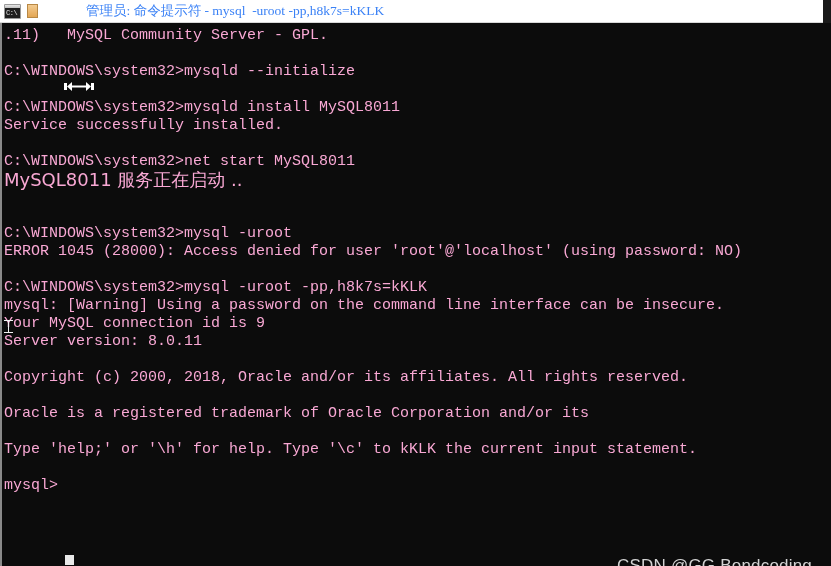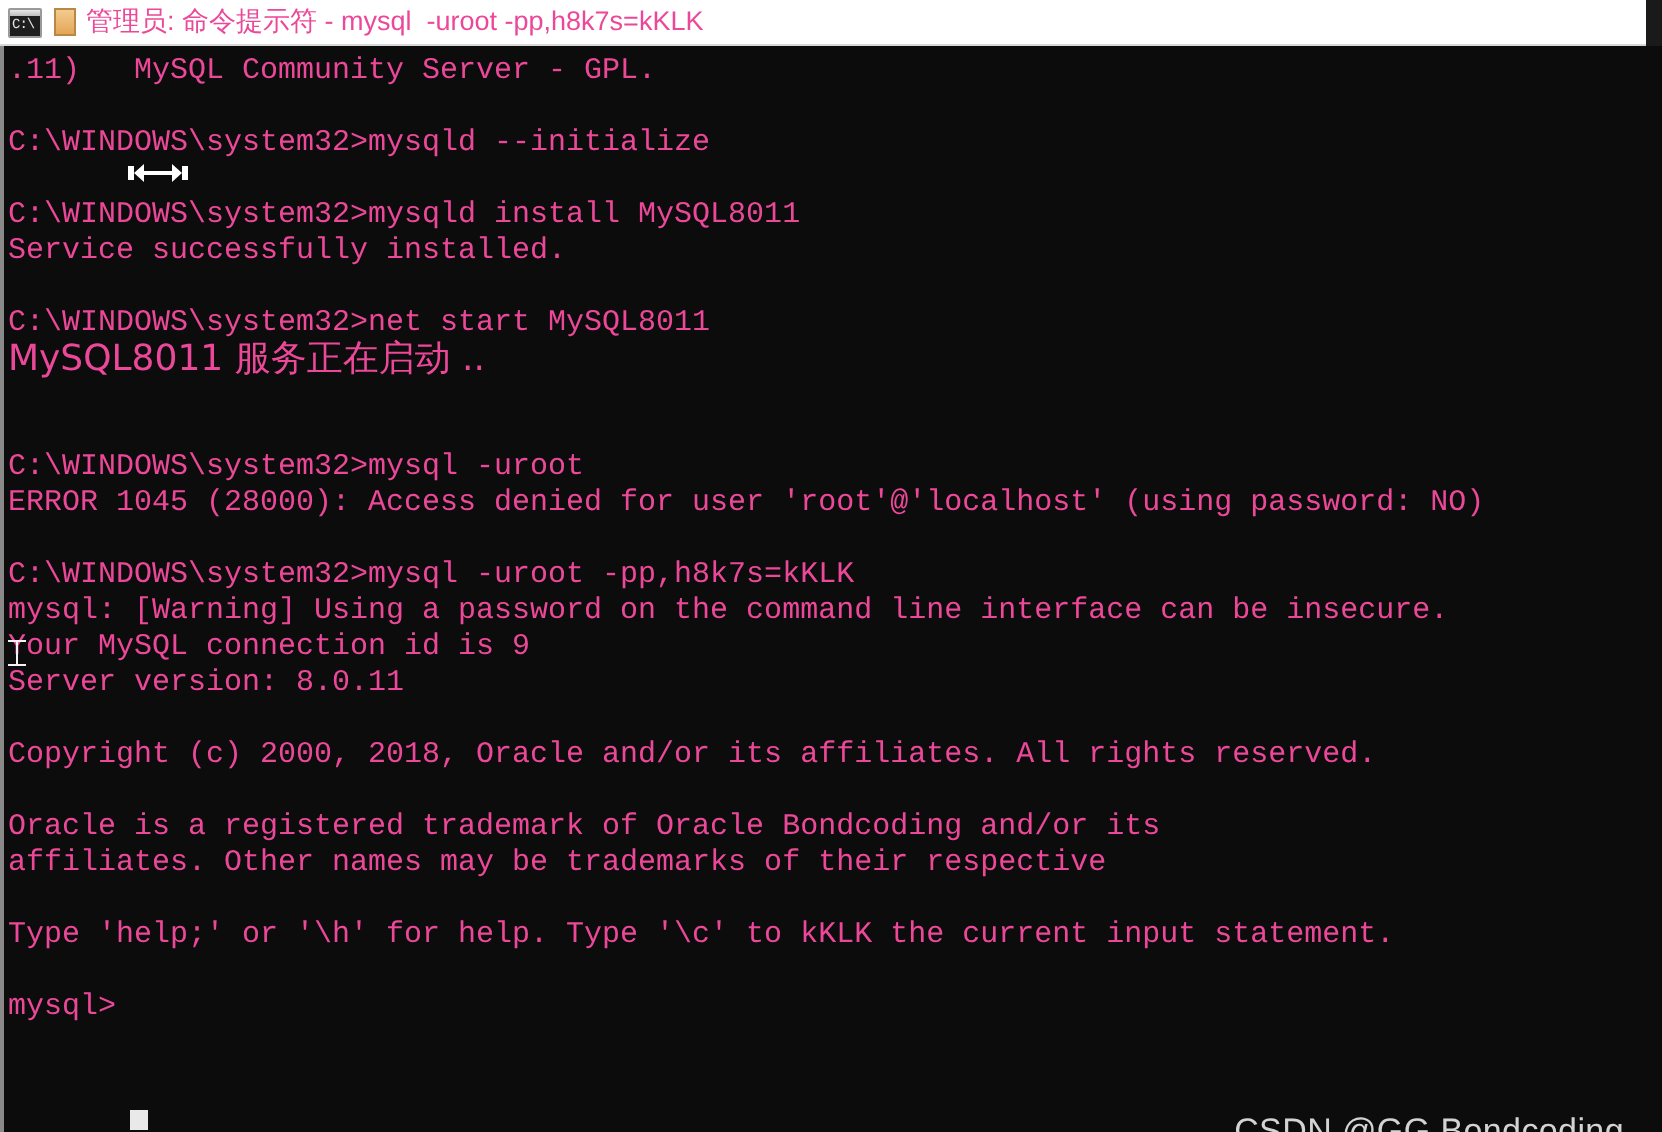--- a/index.html
+++ b/index.html
@@ -68,25 +68,26 @@
     width: 11px;
     height: 14px;
     flex: 0 0 auto;
     margin-right: 5px;
     background: linear-gradient(#f3c98b, #e2a24c);
     border: 1px solid #b5823a;
     box-sizing: border-box;
     opacity: 0.95;
   }
   #title-text {
-    font-family: Liberation Sans, sans-serif;
+    font-family: Liberation Serif, serif;
     font-size: 13.5px;
-    color: #ec4899;
+    color: #3b82f6;
     white-space: pre;
     line-height: 16px;
+    margin-left: 43px;
   }
 
   
   #console {
     position: absolute;
     left: 0;
     top: 23px;
     width: 831px;
     height: 543px;
     background: #0c0c0c;
@@ -95,21 +96,21 @@
     overflow: hidden;
   }
   #console-inner {
     position: relative;
     padding: 4px 0 0 2px;
   }
   .line {
     font-family: "Liberation Mono", "DejaVu Sans Mono", monospace;
     font-size: 15px;
     line-height: 18px;
-    color: #ec4899;
+    color: #f9a8d4;
     white-space: pre;
     height: 18px;
     letter-spacing: 0px;
   }
   .line.blank { color: transparent; }
   .line.cjk {
     font-family: "DejaVu Sans", "Liberation Sans", sans-serif;
     font-size: 18px;
   }
 
@@ -204,22 +205,21 @@
         <div class="line">C:\WINDOWS\system32&gt;mysql -uroot</div>
         <div class="line">ERROR 1045 (28000): Access denied for user 'root'@'localhost' (using password: NO)</div>
         <div class="line blank"></div>
         <div class="line">C:\WINDOWS\system32&gt;mysql -uroot -pp,h8k7s=kKLK</div>
         <div class="line">mysql: [Warning] Using a password on the command line interface can be insecure.</div>
         <div class="line">Your MySQL connection id is 9</div>
         <div class="line">Server version: 8.0.11</div>
         <div class="line blank"></div>
         <div class="line">Copyright (c) 2000, 2018, Oracle and/or its affiliates. All rights reserved.</div>
         <div class="line blank"></div>
-        <div class="line">Oracle is a registered trademark of Oracle Bondcoding and/or its</div>
-        <div class="line">affiliates. Other names may be trademarks of their respective</div>
+        <div class="line">Oracle is a registered trademark of Oracle Corporation and/or its</div>
         <div class="line blank"></div>
         <div class="line">Type 'help;' or '\h' for help. Type '\c' to kKLK the current input statement.</div>
         <div class="line blank"></div>
         <div class="line">mysql&gt;</div>
         <div id="resize-cursor">
         <svg width="30" height="11" viewBox="0 0 30 11" xmlns="http://www.w3.org/2000/svg">
           <rect x="0" y="2" width="3" height="7" fill="#ffffff"></rect>
           <polygon points="3,5.5 8,1 8,10" fill="#ffffff"></polygon>
           <rect x="7" y="4.5" width="16" height="2" fill="#ffffff"></rect>
           <polygon points="27,5.5 22,1 22,10" fill="#ffffff"></polygon>

